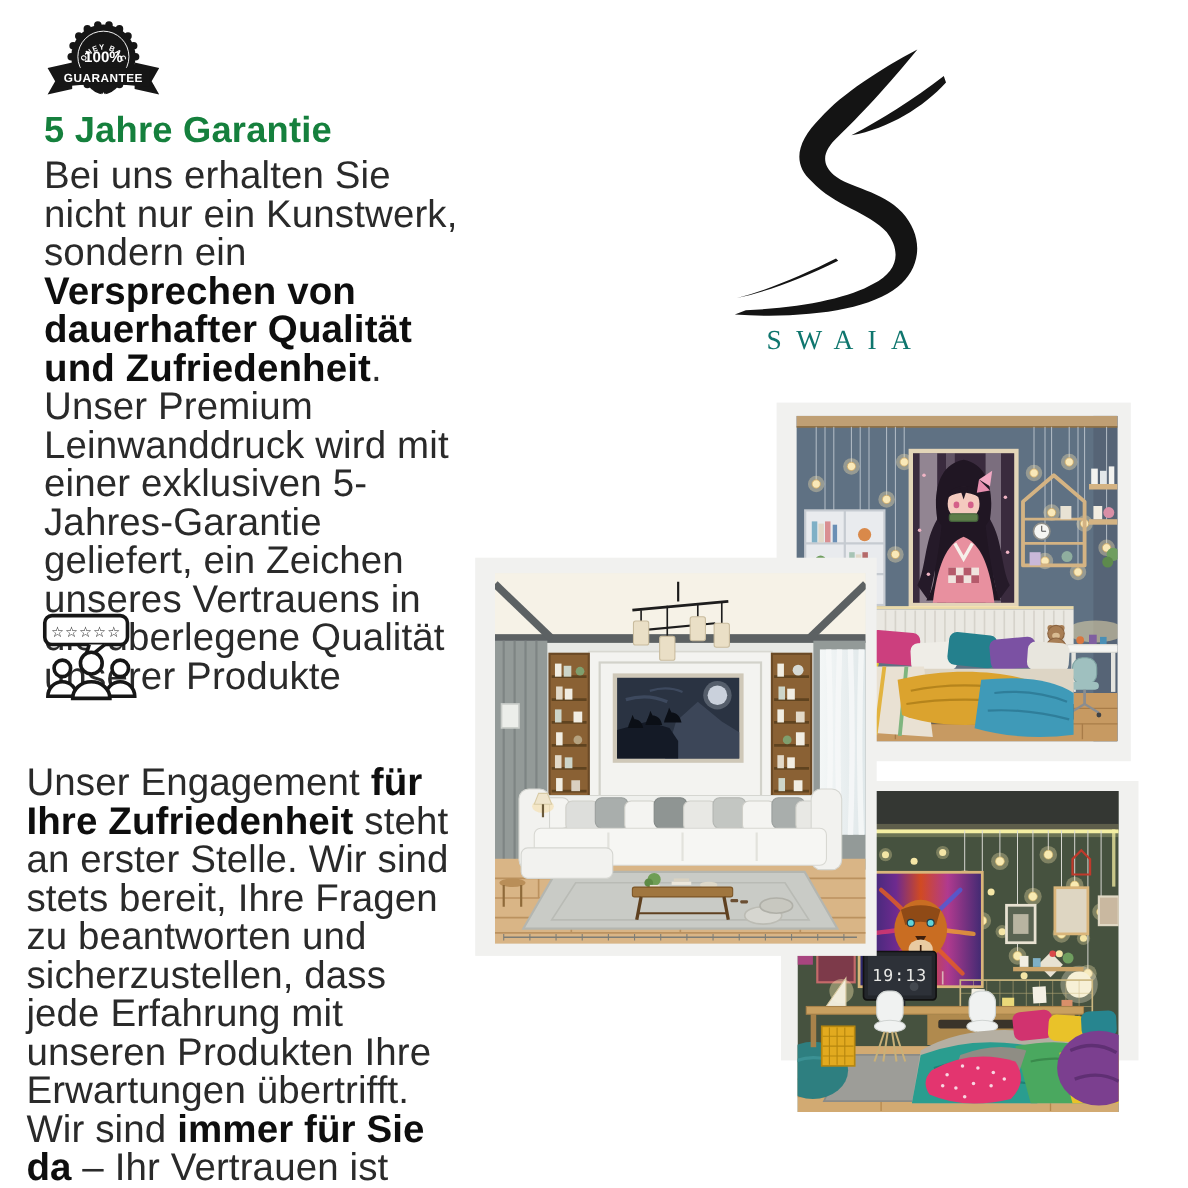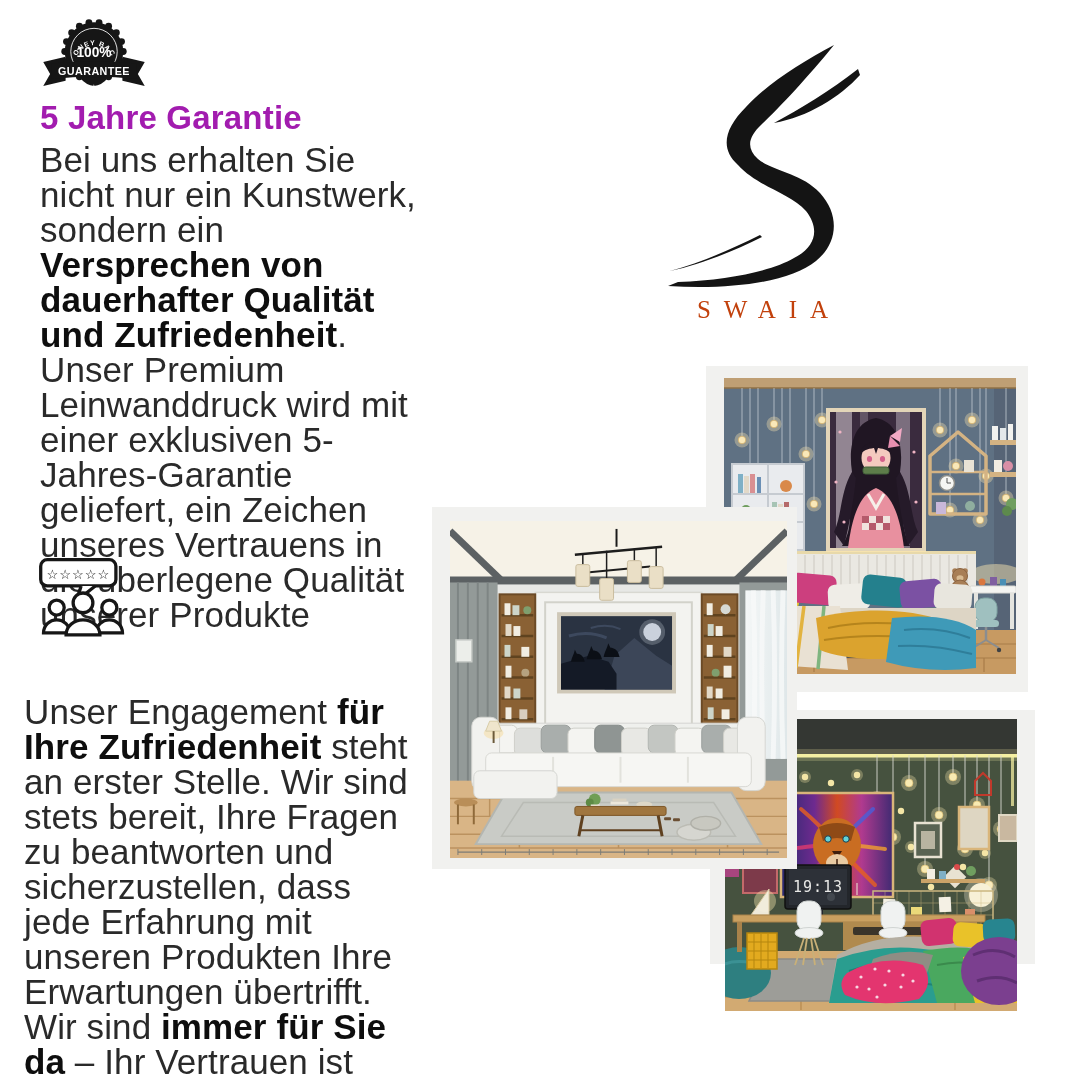--- a/index.html
+++ b/index.html
@@ -1,27 +1,27 @@
 <!DOCTYPE html>
 <html><head>
 <meta charset="utf-8">
 <style>
   html,body{margin:0;padding:0;background:#ffffff;}
   .canvas{position:relative;width:1080px;height:1080px;background:#ffffff;overflow:hidden;
           font-family:"Liberation Sans",sans-serif;color:#222;}
   .abs{position:absolute;}
   .heading{position:absolute;margin:0;font-weight:700;font-size:33px;line-height:1.12;
-           color:#a21caf;letter-spacing:.2px;}
+           color:#15803d;letter-spacing:.2px;}
   .body-text{position:absolute;margin:0;font-size:35px;line-height:35px;color:#2a2a2a;
              letter-spacing:.1px;font-weight:400;}
   .body-text b{font-weight:700;color:#0e0e0e;}
   .card{position:absolute;background:#f1f1ef;}
   .card svg{position:absolute;display:block;}
   .wordmark{position:absolute;font-family:"Liberation Serif",serif;font-size:25px;
-            letter-spacing:13px;text-indent:13px;color:#c2410c;text-align:center;width:205px;}
+            letter-spacing:13px;text-indent:13px;color:#0f766e;text-align:center;width:205px;}
   svg text{font-family:"Liberation Sans",sans-serif;}
   .mono{font-family:"DejaVu Sans Mono",monospace;}
   .starfont{font-family:"DejaVu Sans",sans-serif;}
 </style>
 </head>
 <body>
 
 <div class="canvas">
 
   <svg class="abs" style="left:38px;top:12px" width="112" height="86" viewBox="0 0 130 100">

